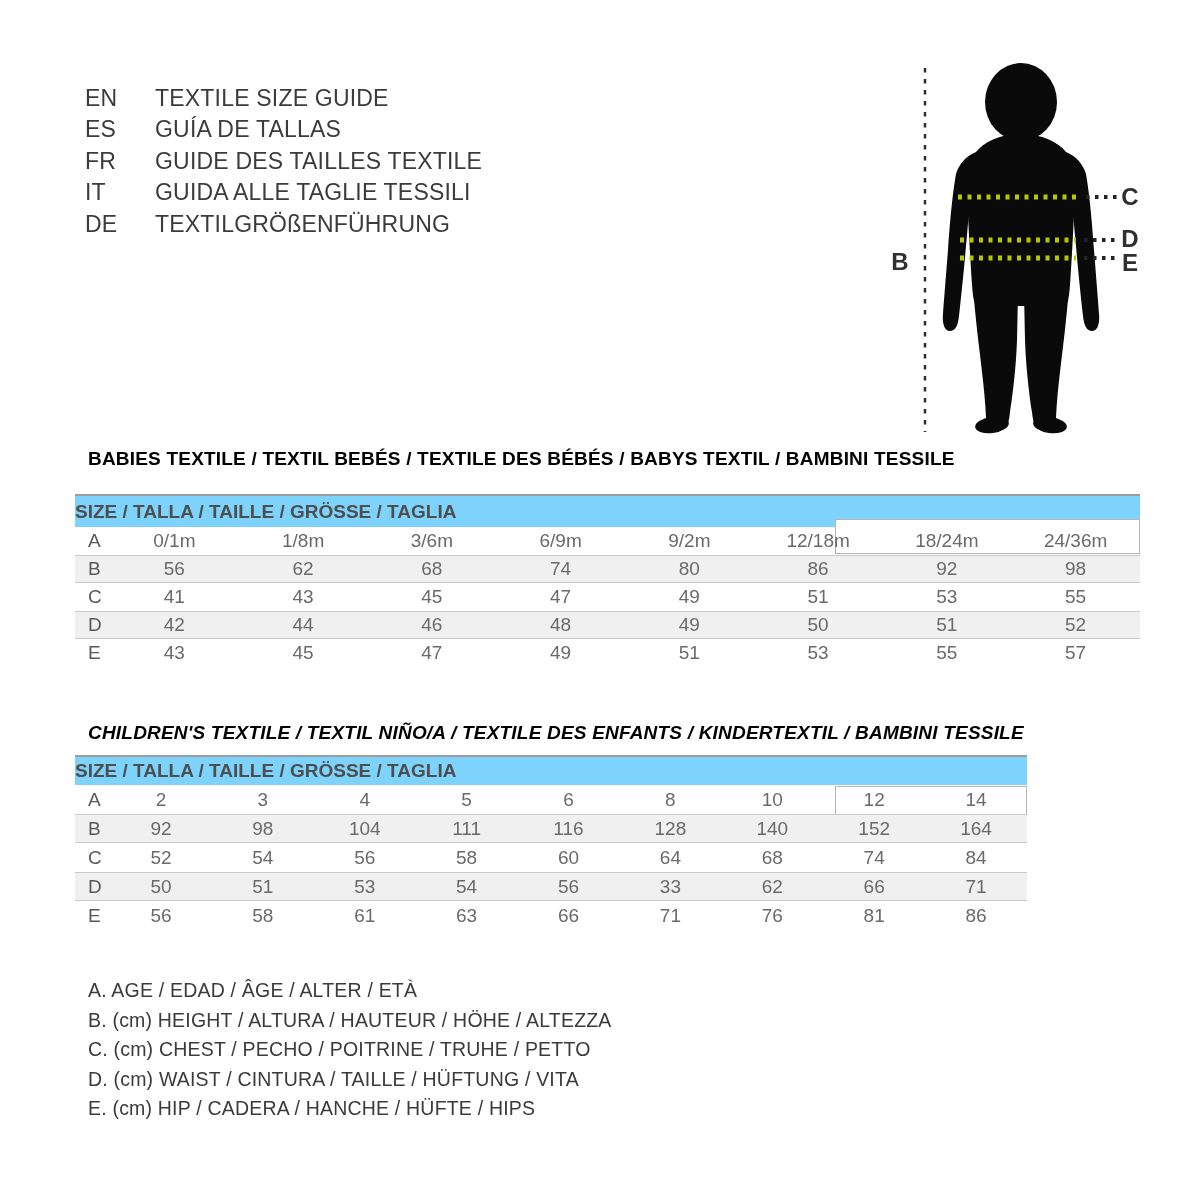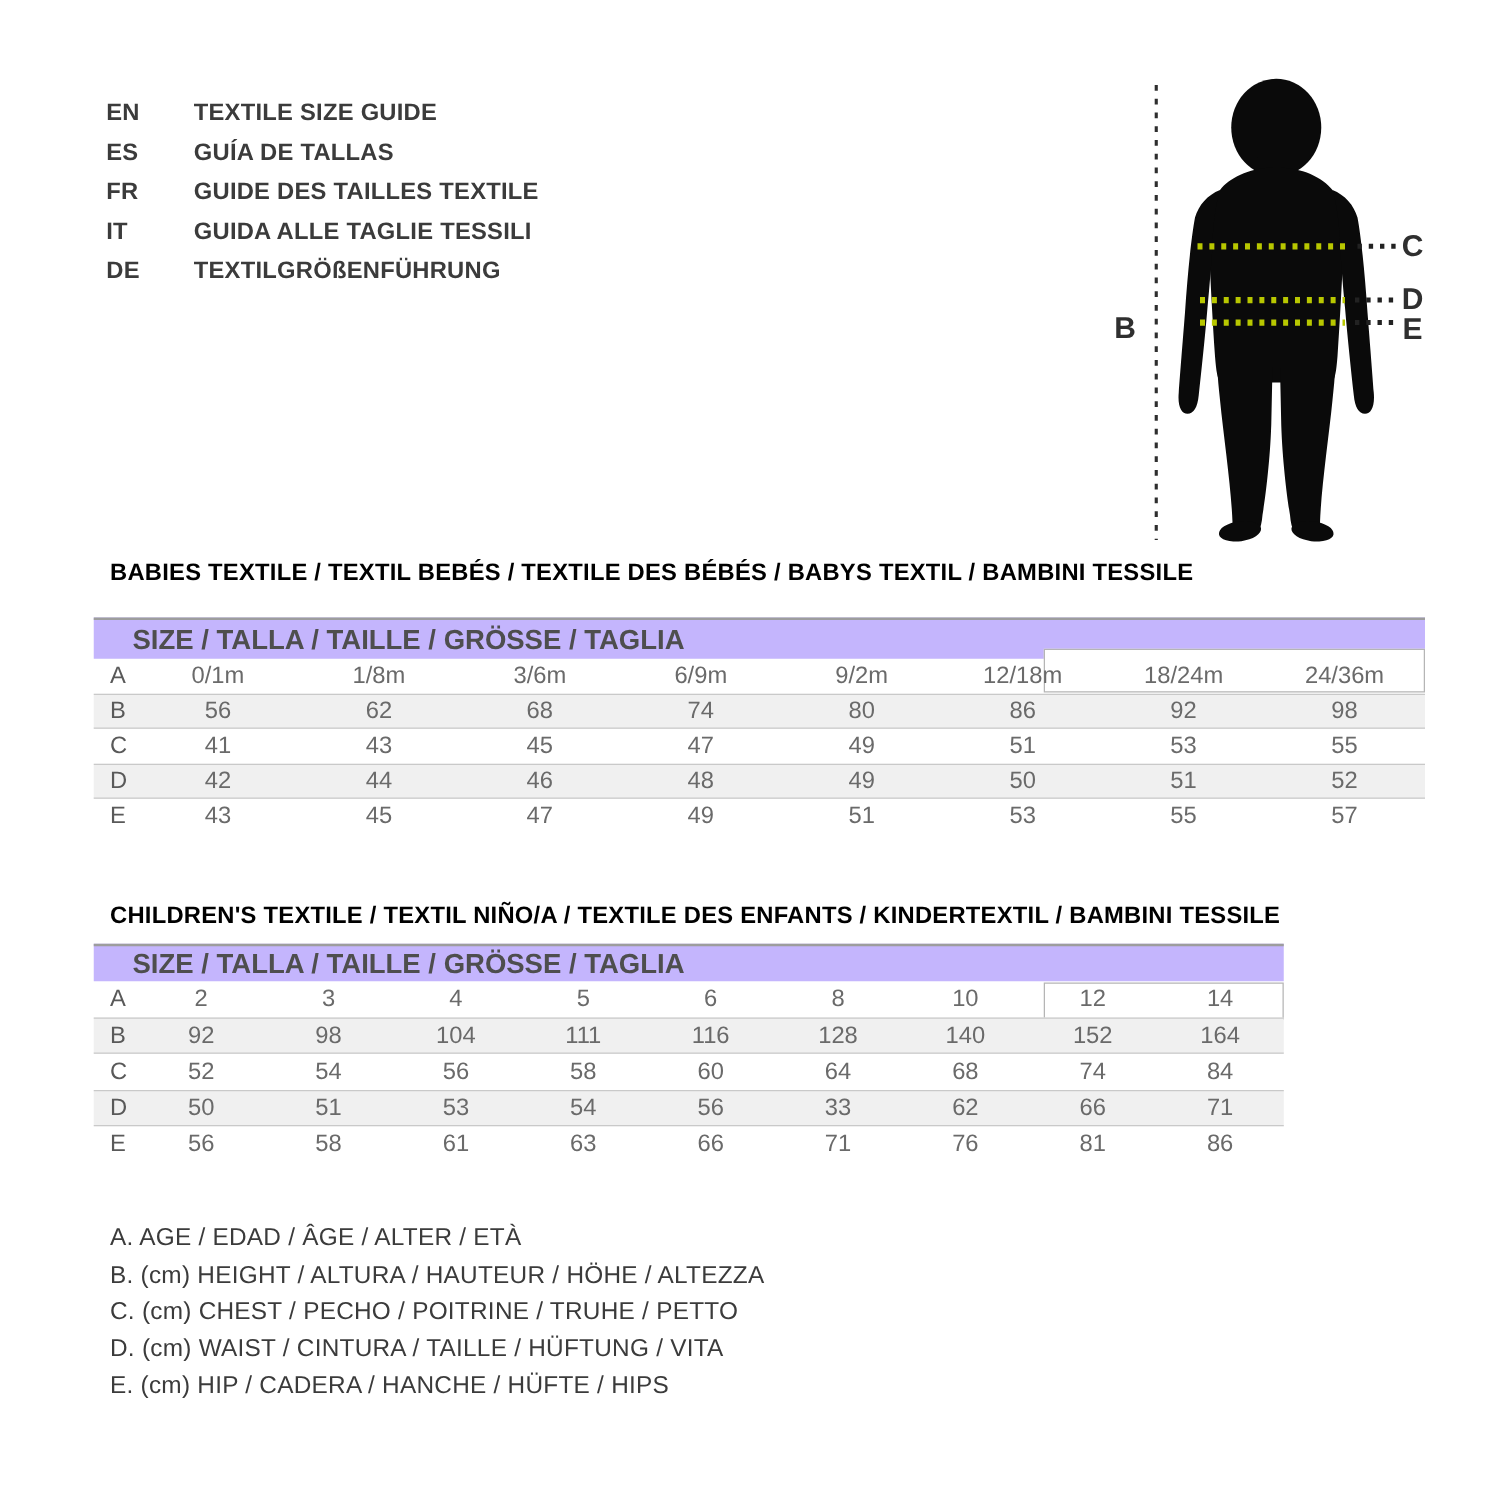--- a/index.html
+++ b/index.html
@@ -2,49 +2,49 @@
 <html><head>
 <meta charset="utf-8">
 <style>
   html,body{margin:0;padding:0;background:#ffffff;}
   body{width:1200px;height:1200px;position:relative;font-family:"Liberation Sans",sans-serif;overflow:hidden;}
 
   .abs{position:absolute;}
 
   
   .lang-list{left:85px;top:80px;}
-  .lang-row{display:flex;height:31.6px;align-items:flex-start;font-weight:bold;font-size:19px;color:#3b3b3b;letter-spacing:0.2px;}
+  .lang-row{display:flex;height:31.6px;align-items:flex-end;font-weight:normal;font-size:23px;color:#3b3b3b;letter-spacing:0.2px;}
   .lang-code{width:70px;}
 
   
   .section-title{font-weight:bold;font-size:19px;color:#000000;letter-spacing:0.2px;white-space:nowrap;}
 
   
   .size-table{position:absolute;}
-  .thead{position:relative;z-index:1;background:#c4b5fd;border-top:2px solid #9d9d9d;color:#4e4e4e;
-         font-weight:bold;font-size:22px;display:flex;align-items:center;padding-left:31px;box-sizing:border-box;}
+  .thead{position:relative;z-index:1;background:#7dd3fc;border-top:2px solid #9d9d9d;color:#4e4e4e;
+         font-weight:bold;font-size:19px;display:flex;align-items:center;padding-left:0;box-sizing:border-box;}
   .rows{position:relative;z-index:3;}
   .trow{display:flex;align-items:center;font-size:19px;color:#6a6a6a;box-sizing:border-box;}
   .trow:nth-child(even){background:#f0f0f0;border-top:1px solid #c9c9c9;border-bottom:1px solid #c9c9c9;}
   .rlabel{width:35px;padding-left:13px;box-sizing:border-box;color:#595959;flex:none;}
   .cell{flex:1;text-align:center;}
   .overlay-box{position:absolute;z-index:2;background:#ffffff;border:1px solid #b5b5b5;box-sizing:border-box;}
 
   #babies-table{left:75px;top:494px;width:1065px;}
   #babies-table .thead{height:33px;}
   #babies-table .trow{height:28px;}
   #babies-overlay{left:760px;top:25px;width:305px;height:35px;}
 
   #children-table{left:75px;top:755px;width:952px;}
   #children-table .thead{height:30px;}
   #children-table .trow{height:29px;}
   #children-overlay{left:760px;top:31px;width:192px;height:30px;}
 
   #babies-title{left:88px;top:448px;}
-  #children-title{left:88px;top:722px;}
+  #children-title{left:88px;top:722px;font-style:italic;}
 
   
   .legend{left:88px;top:976px;}
   .legend-line{font-weight:normal;font-size:19.5px;color:#3b3b3b;line-height:29.5px;letter-spacing:0.2px;white-space:nowrap;}
 
   
   .figure-area{left:860px;top:50px;width:300px;height:390px;}
   .figure-area svg{display:block;}
 </style>
 </head>

